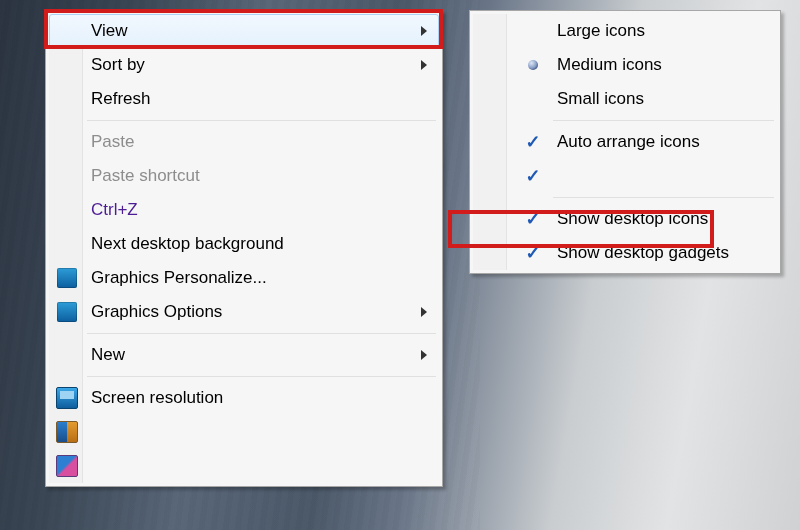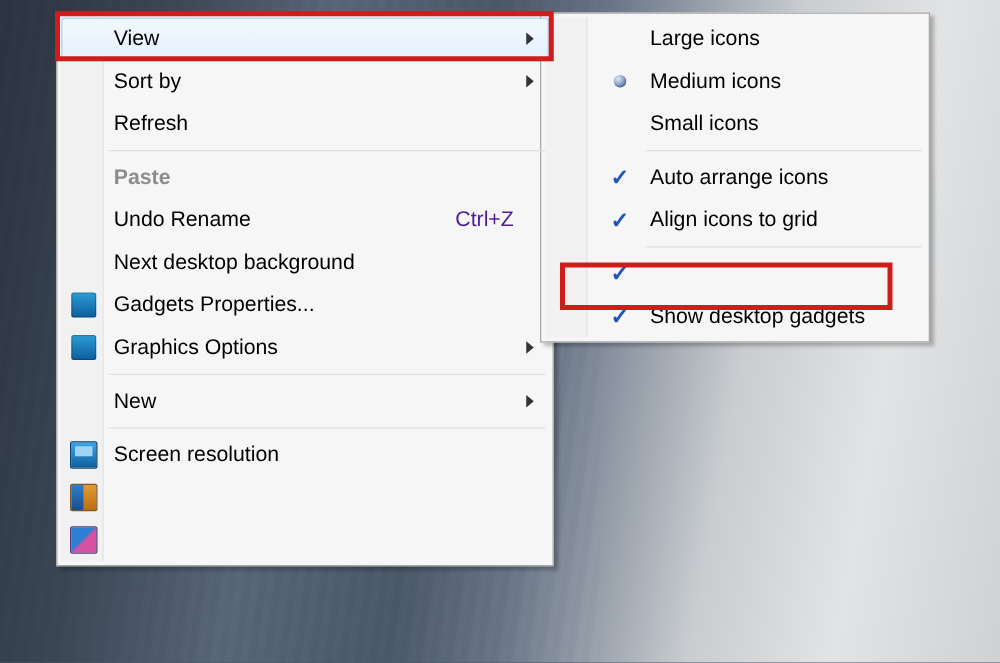--- a/index.html
+++ b/index.html
@@ -48,21 +48,21 @@
     box-shadow: 3px 3px 3px rgba(0,0,0,.25);
     padding: 3px 3px;
     box-sizing: border-box;
   }
   .menu.main {
     left: 45px;
     top: 10px;
     width: 398px;
   }
   .menu.sub {
-    left: 432px;
+    left: 469px;
     top: 10px;
     width: 312px;
     padding-left: 45px;
   }
 
   
   .menu::before {
     content: "";
     position: absolute;
     left: 3px;
@@ -86,21 +86,20 @@
     z-index: 1;
   }
   .item.hover {
     background: linear-gradient(#f2f8fe, #e4f1fd);
     border: 1px solid #aed2f5;
     padding-left: 41px;
     padding-right: 9px;
   }
   .item.disabled {
     color: #8d8d8d;
-    font-weight: bold;
   }
   .sep {
     height: 1px;
     margin: 4px 3px 4px 38px;
     background: #e0e0e0;
     position: relative;
     z-index: 1;
   }
   .label { flex: 1 1 auto; white-space: nowrap; }
   .shortcut { color: #4c1d95; padding-right: 18px; }
@@ -183,35 +182,37 @@
   <div class="item">
     <span class="label">Refresh</span>
   </div>
 
   <div class="sep"></div>
 
   <div class="item disabled">
     <span class="label">Paste</span>
   </div>
 
-
-  <div class="item">
-    <span class="label">Undo Rename</span>
+  <div class="item disabled">
+    <span class="label">Paste shortcut</span>
+  </div>
+
+  <div class="item">
     <span class="shortcut">Ctrl+Z</span>
   </div>
 
   <div class="item">
     <span class="label">Next desktop background</span>
   </div>
 
   <div class="item">
     <span class="iconslot">
         <span class="ic ic-intel"></span>
       </span>
-    <span class="label">Gadgets Properties...</span>
+    <span class="label">Graphics Personalize...</span>
   </div>
 
   <div class="item">
     <span class="iconslot">
         <span class="ic ic-intel"></span>
       </span>
     <span class="label">Graphics Options</span>
     <span class="arrow"></span>
   </div>
 
@@ -267,29 +268,29 @@
     <span class="iconslot">
         <span class="check">✓</span>
       </span>
     <span class="label">Auto arrange icons</span>
   </div>
 
   <div class="item">
     <span class="iconslot">
         <span class="check">✓</span>
       </span>
-    <span class="label">Align icons to grid</span>
   </div>
 
   <div class="sep"></div>
 
   <div class="item">
     <span class="iconslot">
         <span class="check">✓</span>
       </span>
+    <span class="label">Show desktop icons</span>
   </div>
 
   <div class="item">
     <span class="iconslot">
         <span class="check">✓</span>
       </span>
     <span class="label">Show desktop gadgets</span>
   </div>
 </div>
 

